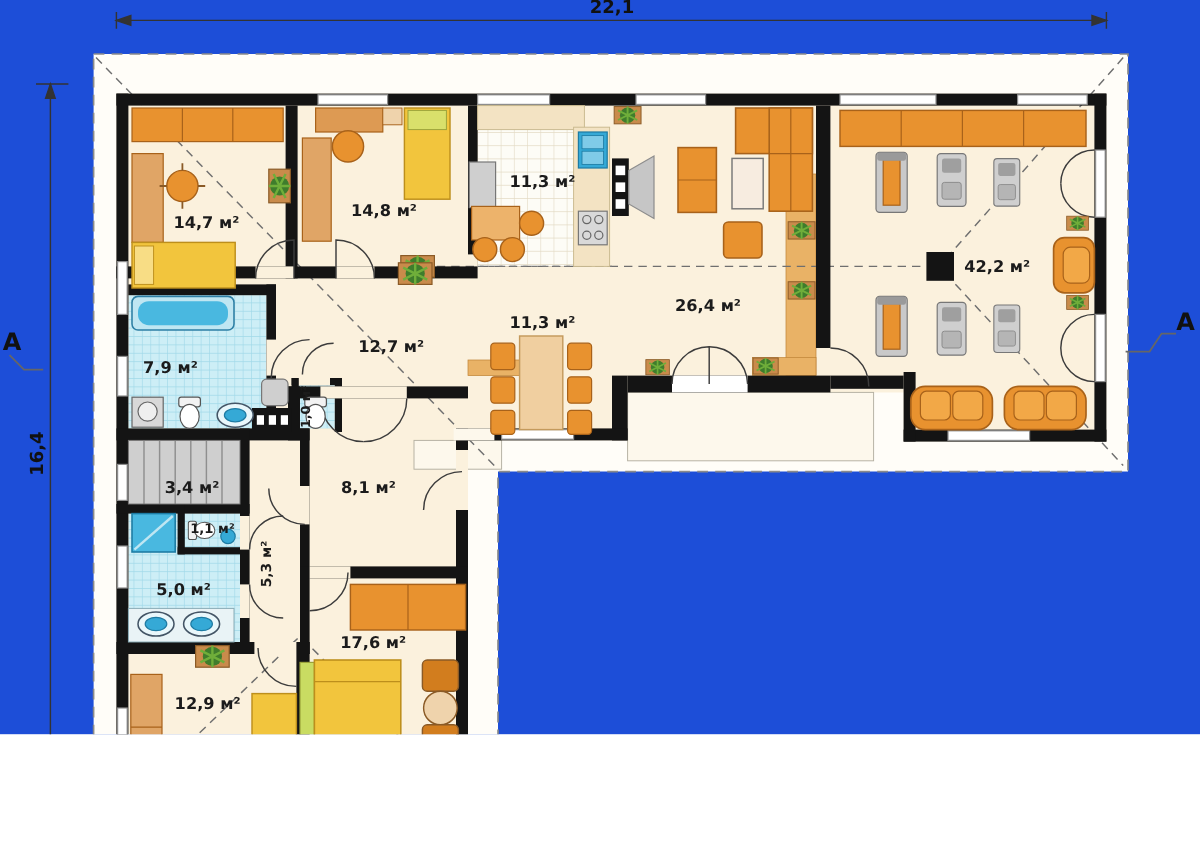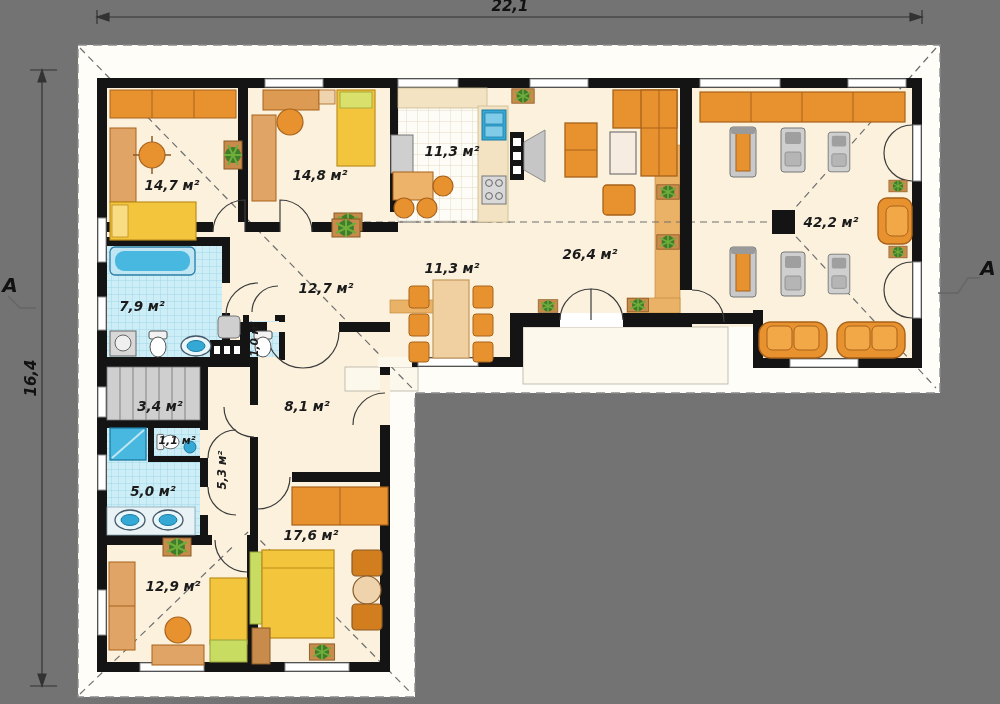--- a/index.html
+++ b/index.html
@@ -1,17 +1,17 @@
 <!DOCTYPE html>
 <html><head>
 <meta charset="utf-8">
 <style>
   html,body{margin:0;padding:0;background:#fff;}
-  #stage{position:relative;width:1000px;height:704px;background:#737373;overflow:hidden;
-         font-family:"DejaVu Sans","Liberation Sans",sans-serif;font-style:italic;}
+  #stage{position:relative;width:1000px;height:612px;background:#1d4ed8;overflow:hidden;
+         font-family:"DejaVu Sans","Liberation Sans",sans-serif;}
   svg text{font-family:"DejaVu Sans","Liberation Sans",sans-serif;}
   .rlabel{font-size:13.5px;font-weight:bold;fill:#1b1b1b;}
   .dlabel{font-size:15px;font-weight:bold;fill:#111;}
   .alabel{font-size:20px;font-weight:bold;fill:#111;}
 </style>
 </head>
 <body>
 
 <div id="stage">
 <svg width="1000" height="704" viewBox="0 0 1000 704">

